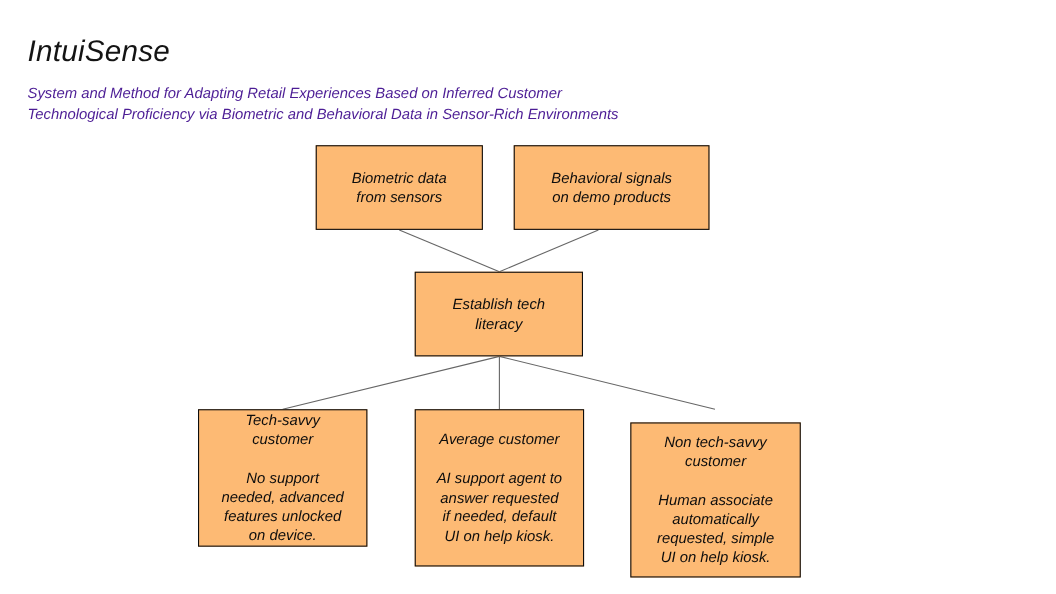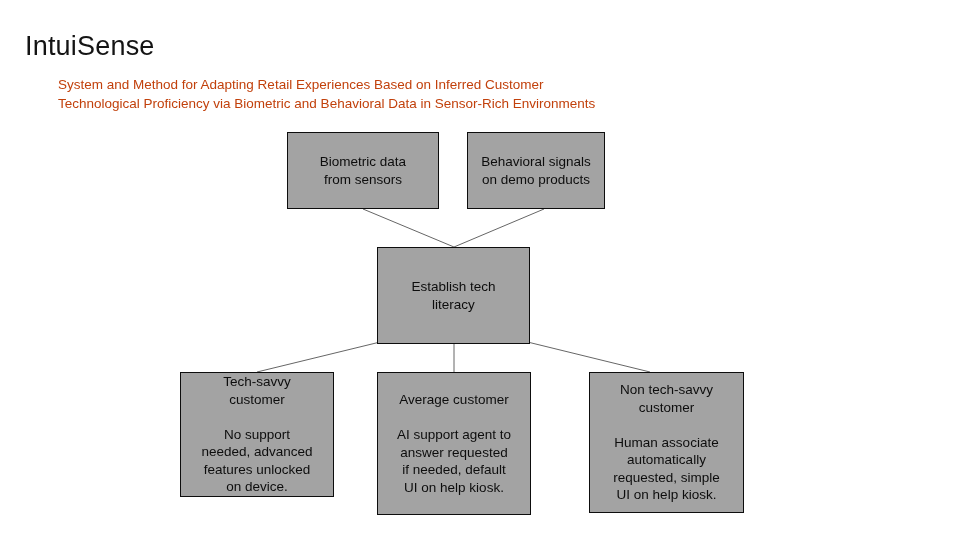--- a/index.html
+++ b/index.html
@@ -8,75 +8,75 @@
     background: #ffffff;
   }
   .canvas {
     position: relative;
     width: 960px;
     height: 540px;
     background: #ffffff;
     font-family: "Liberation Sans", "DejaVu Sans", sans-serif;
     color: #141414;
     overflow: hidden;
+    font-style: italic;
   }
   .page-title {
     position: absolute;
     left: 25px;
     top: 30px;
     font-size: 27px;
     line-height: 33px;
     font-weight: 500;
     letter-spacing: 0.2px;
     color: #141414;
     white-space: nowrap;
   }
   .page-subtitle {
     position: absolute;
     left: 25px;
     top: 76px;
     font-size: 13.5px;
     line-height: 18.5px;
-    color: #c2410c;
+    color: #4c1d95;
     white-space: pre-line;
-    margin-left: 33px;
   }
   .edges-layer {
     position: absolute;
     left: 0;
     top: 0;
     width: 960px;
     height: 540px;
     pointer-events: none;
   }
   .edges-layer line {
     stroke: #666666;
     stroke-width: 1;
   }
   .node {
     position: absolute;
     box-sizing: border-box;
-    background: #a3a3a3;
+    background: #fdba74;
     border: 1px solid #0d0d0d;
     display: flex;
     align-items: center;
     justify-content: center;
     text-align: center;
     font-size: 13.5px;
     line-height: 17.5px;
     color: #0d0d0d;
     white-space: pre-line;
     padding: 4px 6px;
   }
   .node-biometric    { left: 287px; top: 132px; width: 152px; height: 77px; }
-  .node-behavioral   { left: 467px; top: 132px; width: 138px; height: 77px; }
-  .node-establish    { left: 377px; top: 247px; width: 153px; height: 97px; }
+  .node-behavioral   { left: 467px; top: 132px; width: 178px; height: 77px; }
+  .node-establish    { left: 377px; top: 247px; width: 153px; height: 77px; }
   .node-techsavvy    { left: 180px; top: 372px; width: 154px; height: 125px; }
   .node-average      { left: 377px; top: 372px; width: 154px; height: 143px; }
-  .node-nontechsavvy { left: 573px; top: 372px; width: 155px; height: 141px; margin-left: 16px; }
+  .node-nontechsavvy { left: 573px; top: 384px; width: 155px; height: 141px; }
 </style>
 </head>
 <body>
 
 <div class="canvas">
 
   <div class="page-title">IntuiSense</div>
 
   <div class="page-subtitle">System and Method for Adapting Retail Experiences Based on Inferred Customer
 Technological Proficiency via Biometric and Behavioral Data in Sensor-Rich Environments</div>

